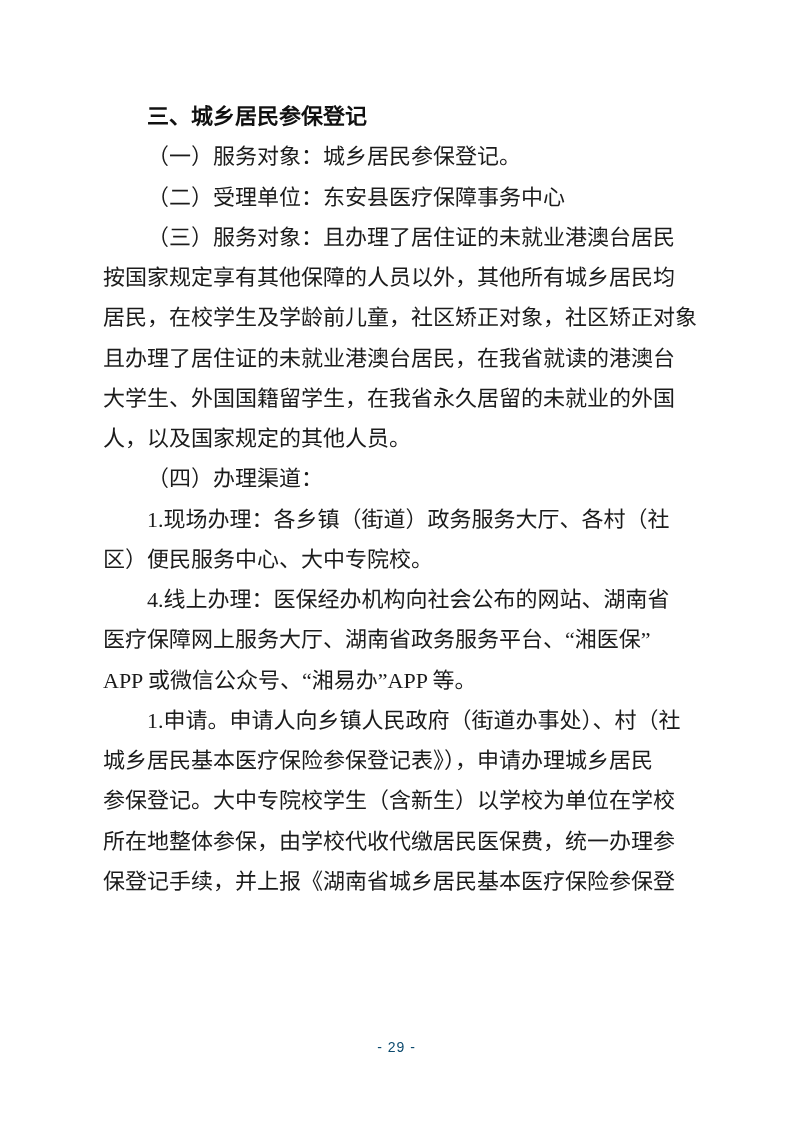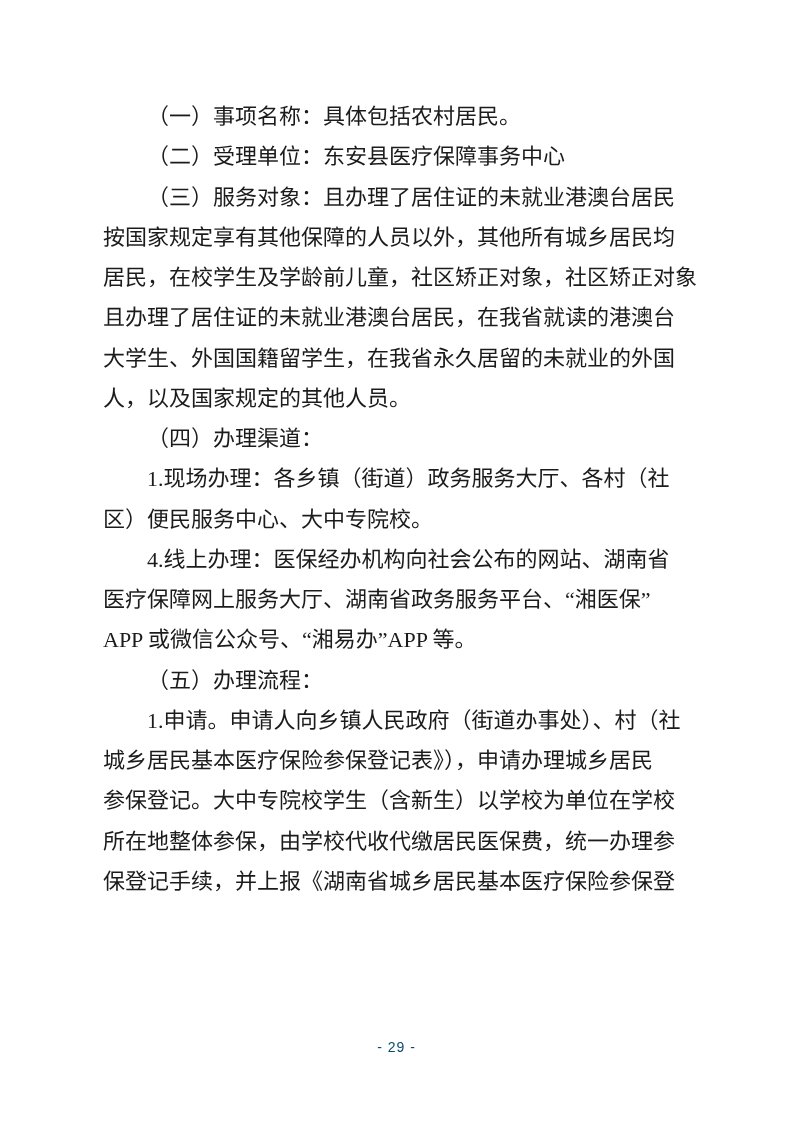--- a/index.html
+++ b/index.html
@@ -55,35 +55,35 @@
     font-size: 14px;
     color: #0c4a6e;
     letter-spacing: 1px;
   }
 </style>
 </head>
 <body>
 
 <div class="page">
   <div class="content">
-    <div class="line indent">（一）事项名称：具体包括农村居民。</div>
+    <div class="line heading indent">三、城乡居民参保登记</div>
+    <div class="line indent">（一）服务对象：城乡居民参保登记。</div>
     <div class="line indent">（二）受理单位：东安县医疗保障事务中心</div>
     <div class="line indent">（三）服务对象：且办理了居住证的未就业港澳台居民</div>
     <div class="line">按国家规定享有其他保障的人员以外，其他所有城乡居民均</div>
     <div class="line">居民，在校学生及学龄前儿童，社区矫正对象，社区矫正对象</div>
     <div class="line">且办理了居住证的未就业港澳台居民，在我省就读的港澳台</div>
     <div class="line">大学生、外国国籍留学生，在我省永久居留的未就业的外国</div>
     <div class="line">人，以及国家规定的其他人员。</div>
     <div class="line indent">（四）办理渠道：</div>
     <div class="line indent">1.现场办理：各乡镇（街道）政务服务大厅、各村（社</div>
     <div class="line">区）便民服务中心、大中专院校。</div>
     <div class="line indent">4.线上办理：医保经办机构向社会公布的网站、湖南省</div>
     <div class="line">医疗保障网上服务大厅、湖南省政务服务平台、“湘医保”</div>
     <div class="line">APP 或微信公众号、“湘易办”APP 等。</div>
-    <div class="line indent">（五）办理流程：</div>
     <div class="line indent">1.申请。申请人向乡镇人民政府（街道办事处）、村（社</div>
     <div class="line">城乡居民基本医疗保险参保登记表》），申请办理城乡居民</div>
     <div class="line">参保登记。大中专院校学生（含新生）以学校为单位在学校</div>
     <div class="line">所在地整体参保，由学校代收代缴居民医保费，统一办理参</div>
     <div class="line">保登记手续，并上报《湖南省城乡居民基本医疗保险参保登</div>
   </div>
   <div class="footer">- 29 -</div>
 </div>
 
 </body></html>

